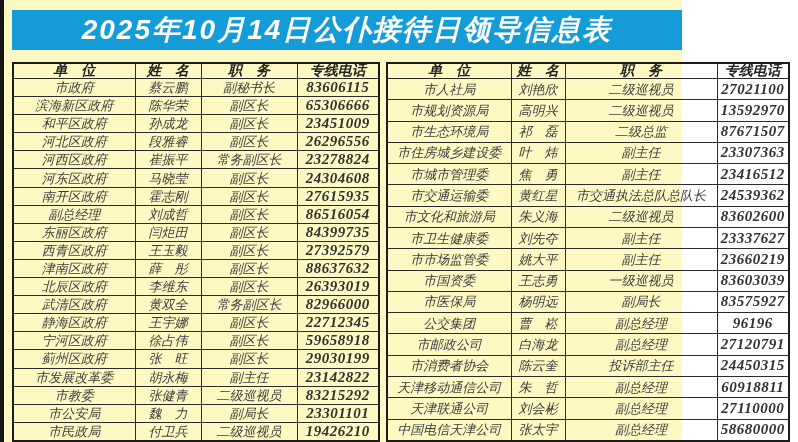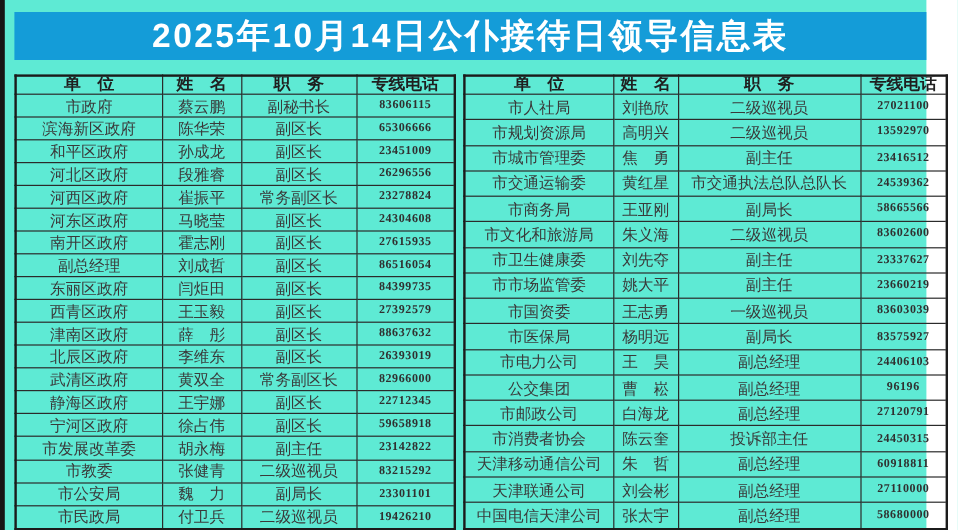--- a/index.html
+++ b/index.html
@@ -6,23 +6,24 @@
     margin: 0;
     padding: 0;
     width: 798px;
     height: 442px;
     overflow: hidden;
     background: #ffffff;
     font-family: "Liberation Serif", "DejaVu Serif", serif;
   }
   .page {
     position: relative;
-    width: 772px;
+    width: 682px;
     height: 442px;
-    background: #5eead4;
+    background: #fef9c3;
+    font-style: italic;
   }
   .left-strip {
     position: absolute;
     left: 0; top: 0;
     width: 4px; height: 442px;
     background: #161616;
   }
   .title-bar {
     position: absolute;
     left: 12px; top: 10px;
@@ -81,21 +82,21 @@
     font-size: 14px;
     font-weight: bold;
     color: #1f1f1f;
     margin-top: 20px;
   }
   .info-table td {
     font-size: 13px;
     color: #3a3a3a;
   }
   .info-table td.cell-phone {
-    font-size: 10px;
+    font-size: 15px;
     font-weight: bold;
     color: #303030;
     letter-spacing: 0.5px;
     margin-left: 44px;
   }
 </style>
 </head>
 <body>
 
 <div class="page">
@@ -206,20 +207,26 @@
             <td class="cell-title">副区长</td>
             <td class="cell-phone">22712345</td>
           </tr>
           <tr>
             <td class="cell-unit">宁河区政府</td>
             <td class="cell-name">徐占伟</td>
             <td class="cell-title">副区长</td>
             <td class="cell-phone">59658918</td>
           </tr>
           <tr>
+            <td class="cell-unit">蓟州区政府</td>
+            <td class="cell-name">张　旺</td>
+            <td class="cell-title">副区长</td>
+            <td class="cell-phone">29030199</td>
+          </tr>
+          <tr>
             <td class="cell-unit">市发展改革委</td>
             <td class="cell-name">胡永梅</td>
             <td class="cell-title">副主任</td>
             <td class="cell-phone">23142822</td>
           </tr>
           <tr>
             <td class="cell-unit">市教委</td>
             <td class="cell-name">张健青</td>
             <td class="cell-title">二级巡视员</td>
             <td class="cell-phone">83215292</td>
@@ -261,38 +268,44 @@
             <td class="cell-title">二级巡视员</td>
             <td class="cell-phone">27021100</td>
           </tr>
           <tr>
             <td class="cell-unit">市规划资源局</td>
             <td class="cell-name">高明兴</td>
             <td class="cell-title">二级巡视员</td>
             <td class="cell-phone">13592970</td>
           </tr>
           <tr>
+            <td class="cell-unit">市生态环境局</td>
+            <td class="cell-name">祁　磊</td>
+            <td class="cell-title">二级总监</td>
+            <td class="cell-phone">87671507</td>
+          </tr>
+          <tr>
+            <td class="cell-unit">市住房城乡建设委</td>
+            <td class="cell-name">叶　炜</td>
+            <td class="cell-title">副主任</td>
+            <td class="cell-phone">23307363</td>
+          </tr>
+          <tr>
             <td class="cell-unit">市城市管理委</td>
             <td class="cell-name">焦　勇</td>
             <td class="cell-title">副主任</td>
             <td class="cell-phone">23416512</td>
           </tr>
           <tr>
             <td class="cell-unit">市交通运输委</td>
             <td class="cell-name">黄红星</td>
             <td class="cell-title">市交通执法总队总队长</td>
             <td class="cell-phone">24539362</td>
           </tr>
           <tr>
-            <td class="cell-unit">市商务局</td>
-            <td class="cell-name">王亚刚</td>
-            <td class="cell-title">副局长</td>
-            <td class="cell-phone">58665566</td>
-          </tr>
-          <tr>
             <td class="cell-unit">市文化和旅游局</td>
             <td class="cell-name">朱义海</td>
             <td class="cell-title">二级巡视员</td>
             <td class="cell-phone">83602600</td>
           </tr>
           <tr>
             <td class="cell-unit">市卫生健康委</td>
             <td class="cell-name">刘先夺</td>
             <td class="cell-title">副主任</td>
             <td class="cell-phone">23337627</td>
@@ -309,26 +322,20 @@
             <td class="cell-title">一级巡视员</td>
             <td class="cell-phone">83603039</td>
           </tr>
           <tr>
             <td class="cell-unit">市医保局</td>
             <td class="cell-name">杨明远</td>
             <td class="cell-title">副局长</td>
             <td class="cell-phone">83575927</td>
           </tr>
           <tr>
-            <td class="cell-unit">市电力公司</td>
-            <td class="cell-name">王　昊</td>
-            <td class="cell-title">副总经理</td>
-            <td class="cell-phone">24406103</td>
-          </tr>
-          <tr>
             <td class="cell-unit">公交集团</td>
             <td class="cell-name">曹　崧</td>
             <td class="cell-title">副总经理</td>
             <td class="cell-phone">96196</td>
           </tr>
           <tr>
             <td class="cell-unit">市邮政公司</td>
             <td class="cell-name">白海龙</td>
             <td class="cell-title">副总经理</td>
             <td class="cell-phone">27120791</td>

